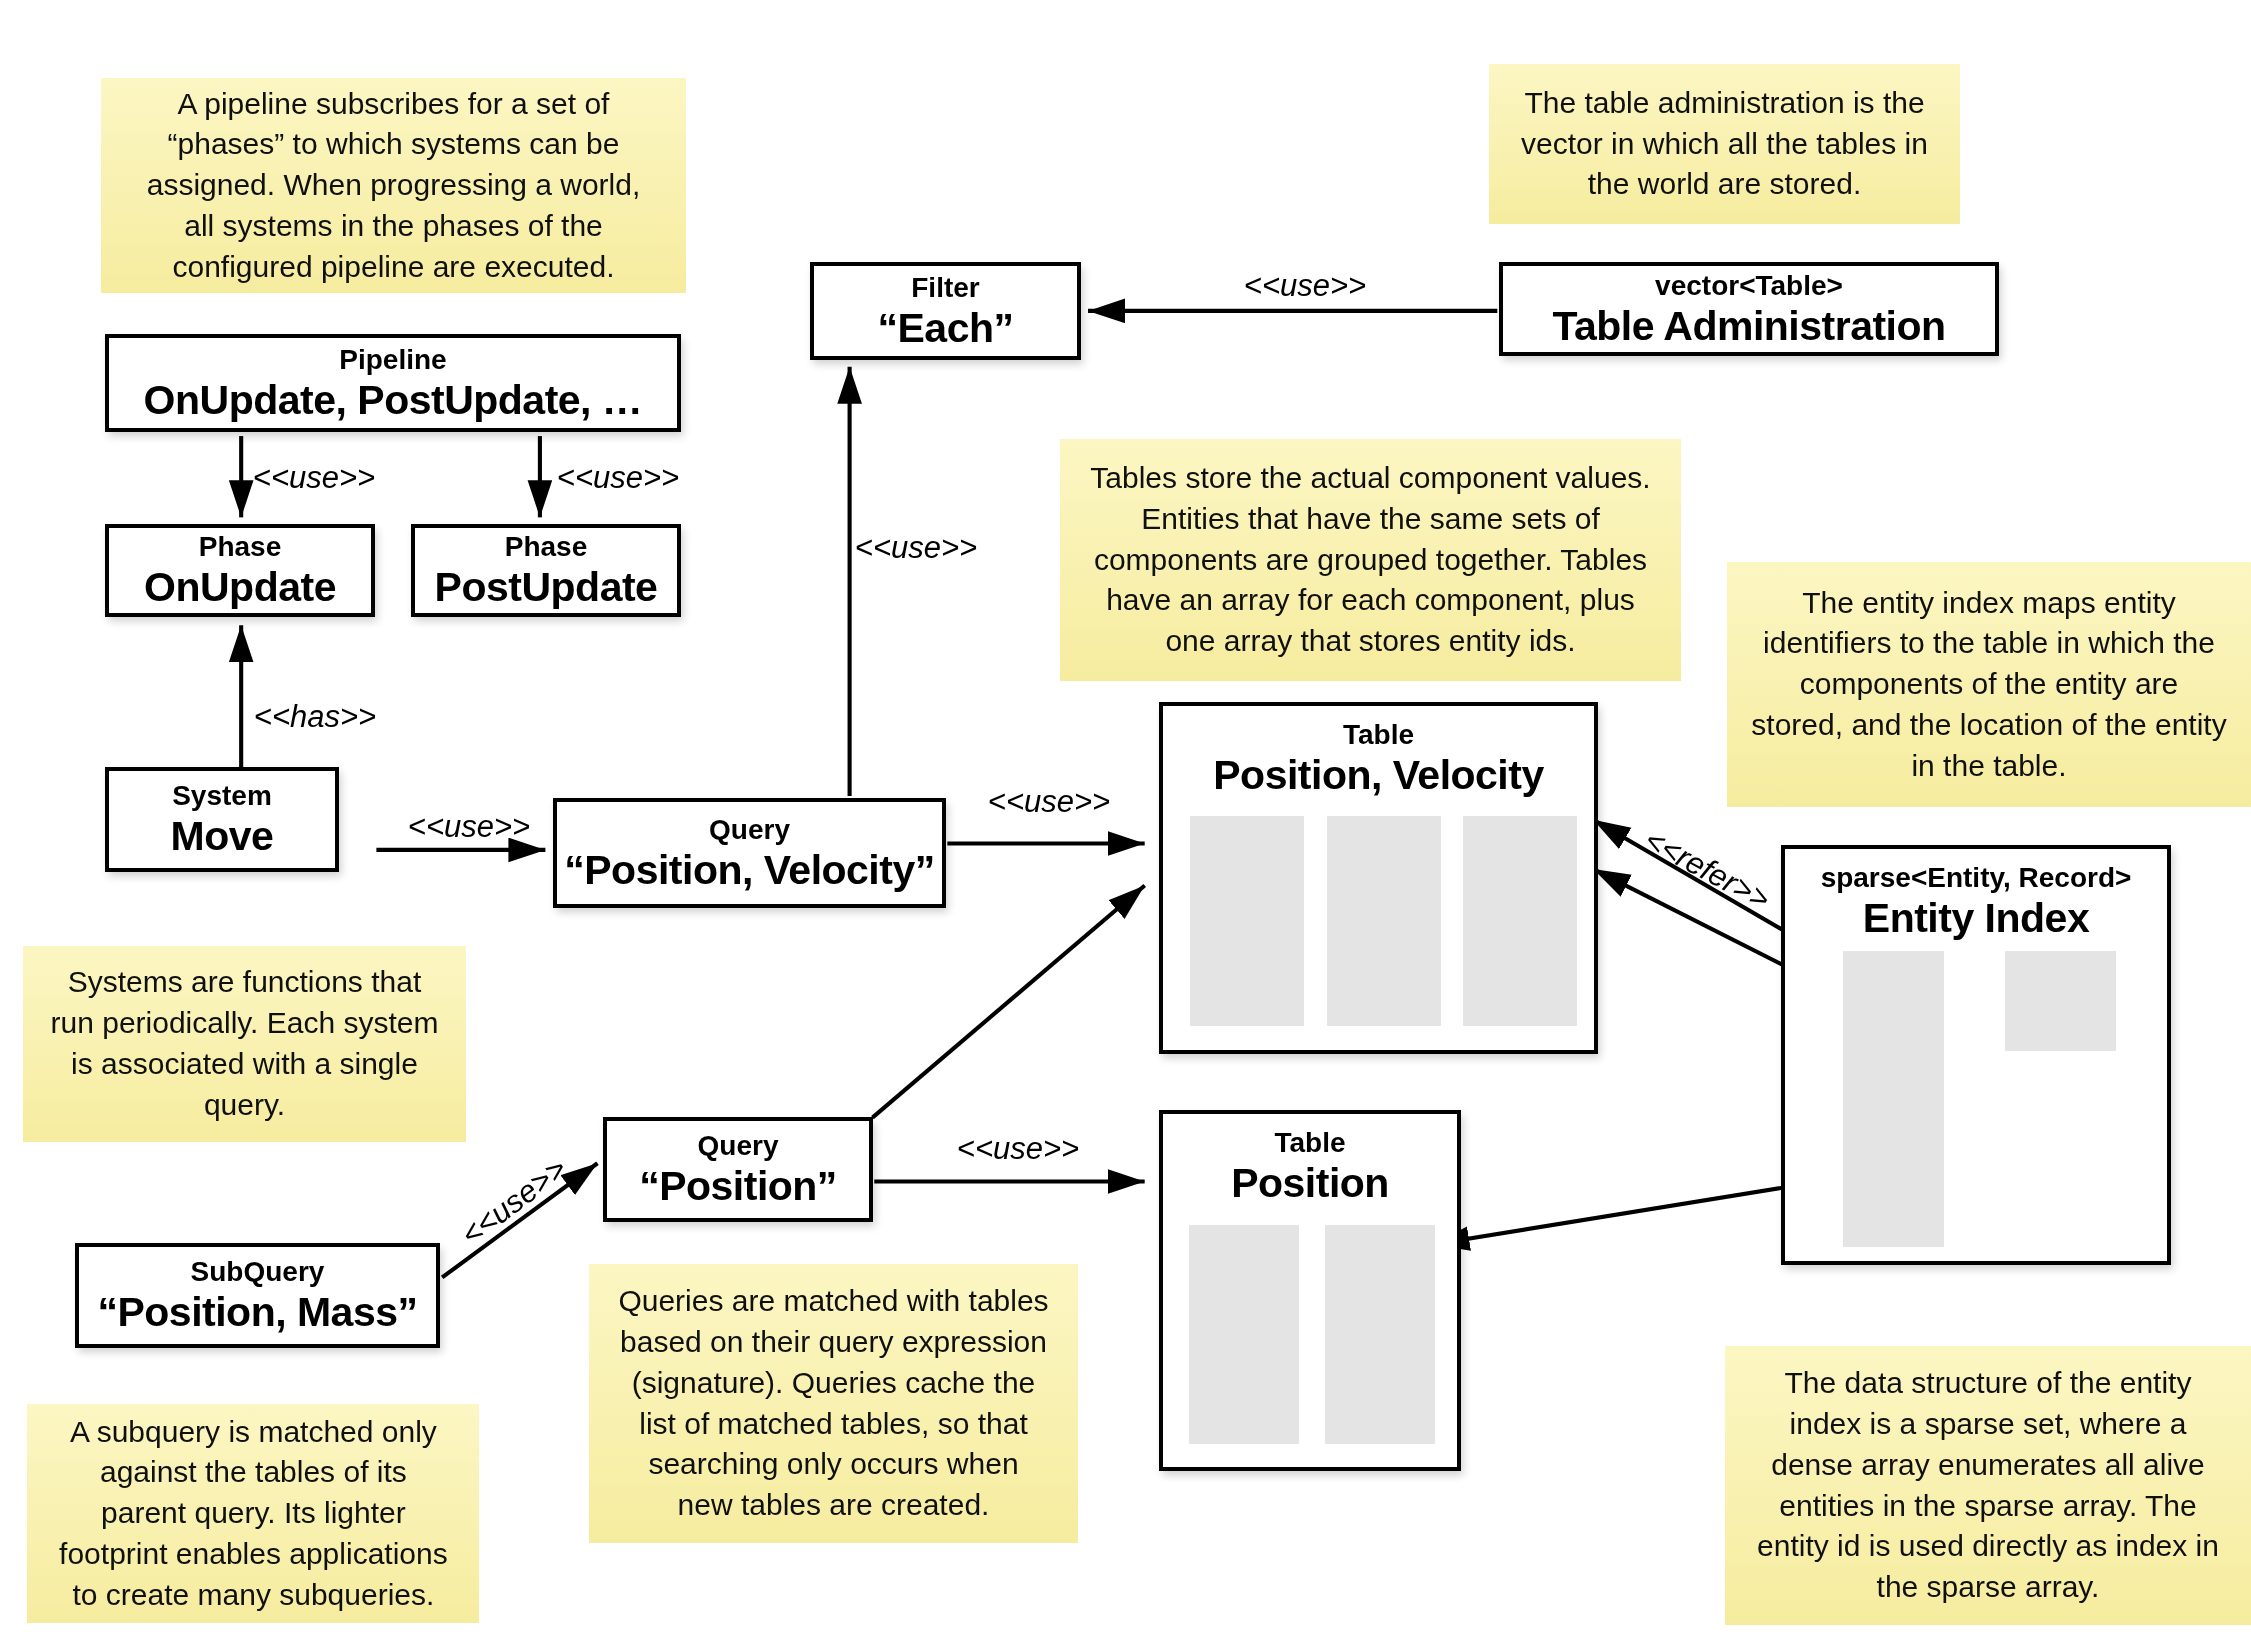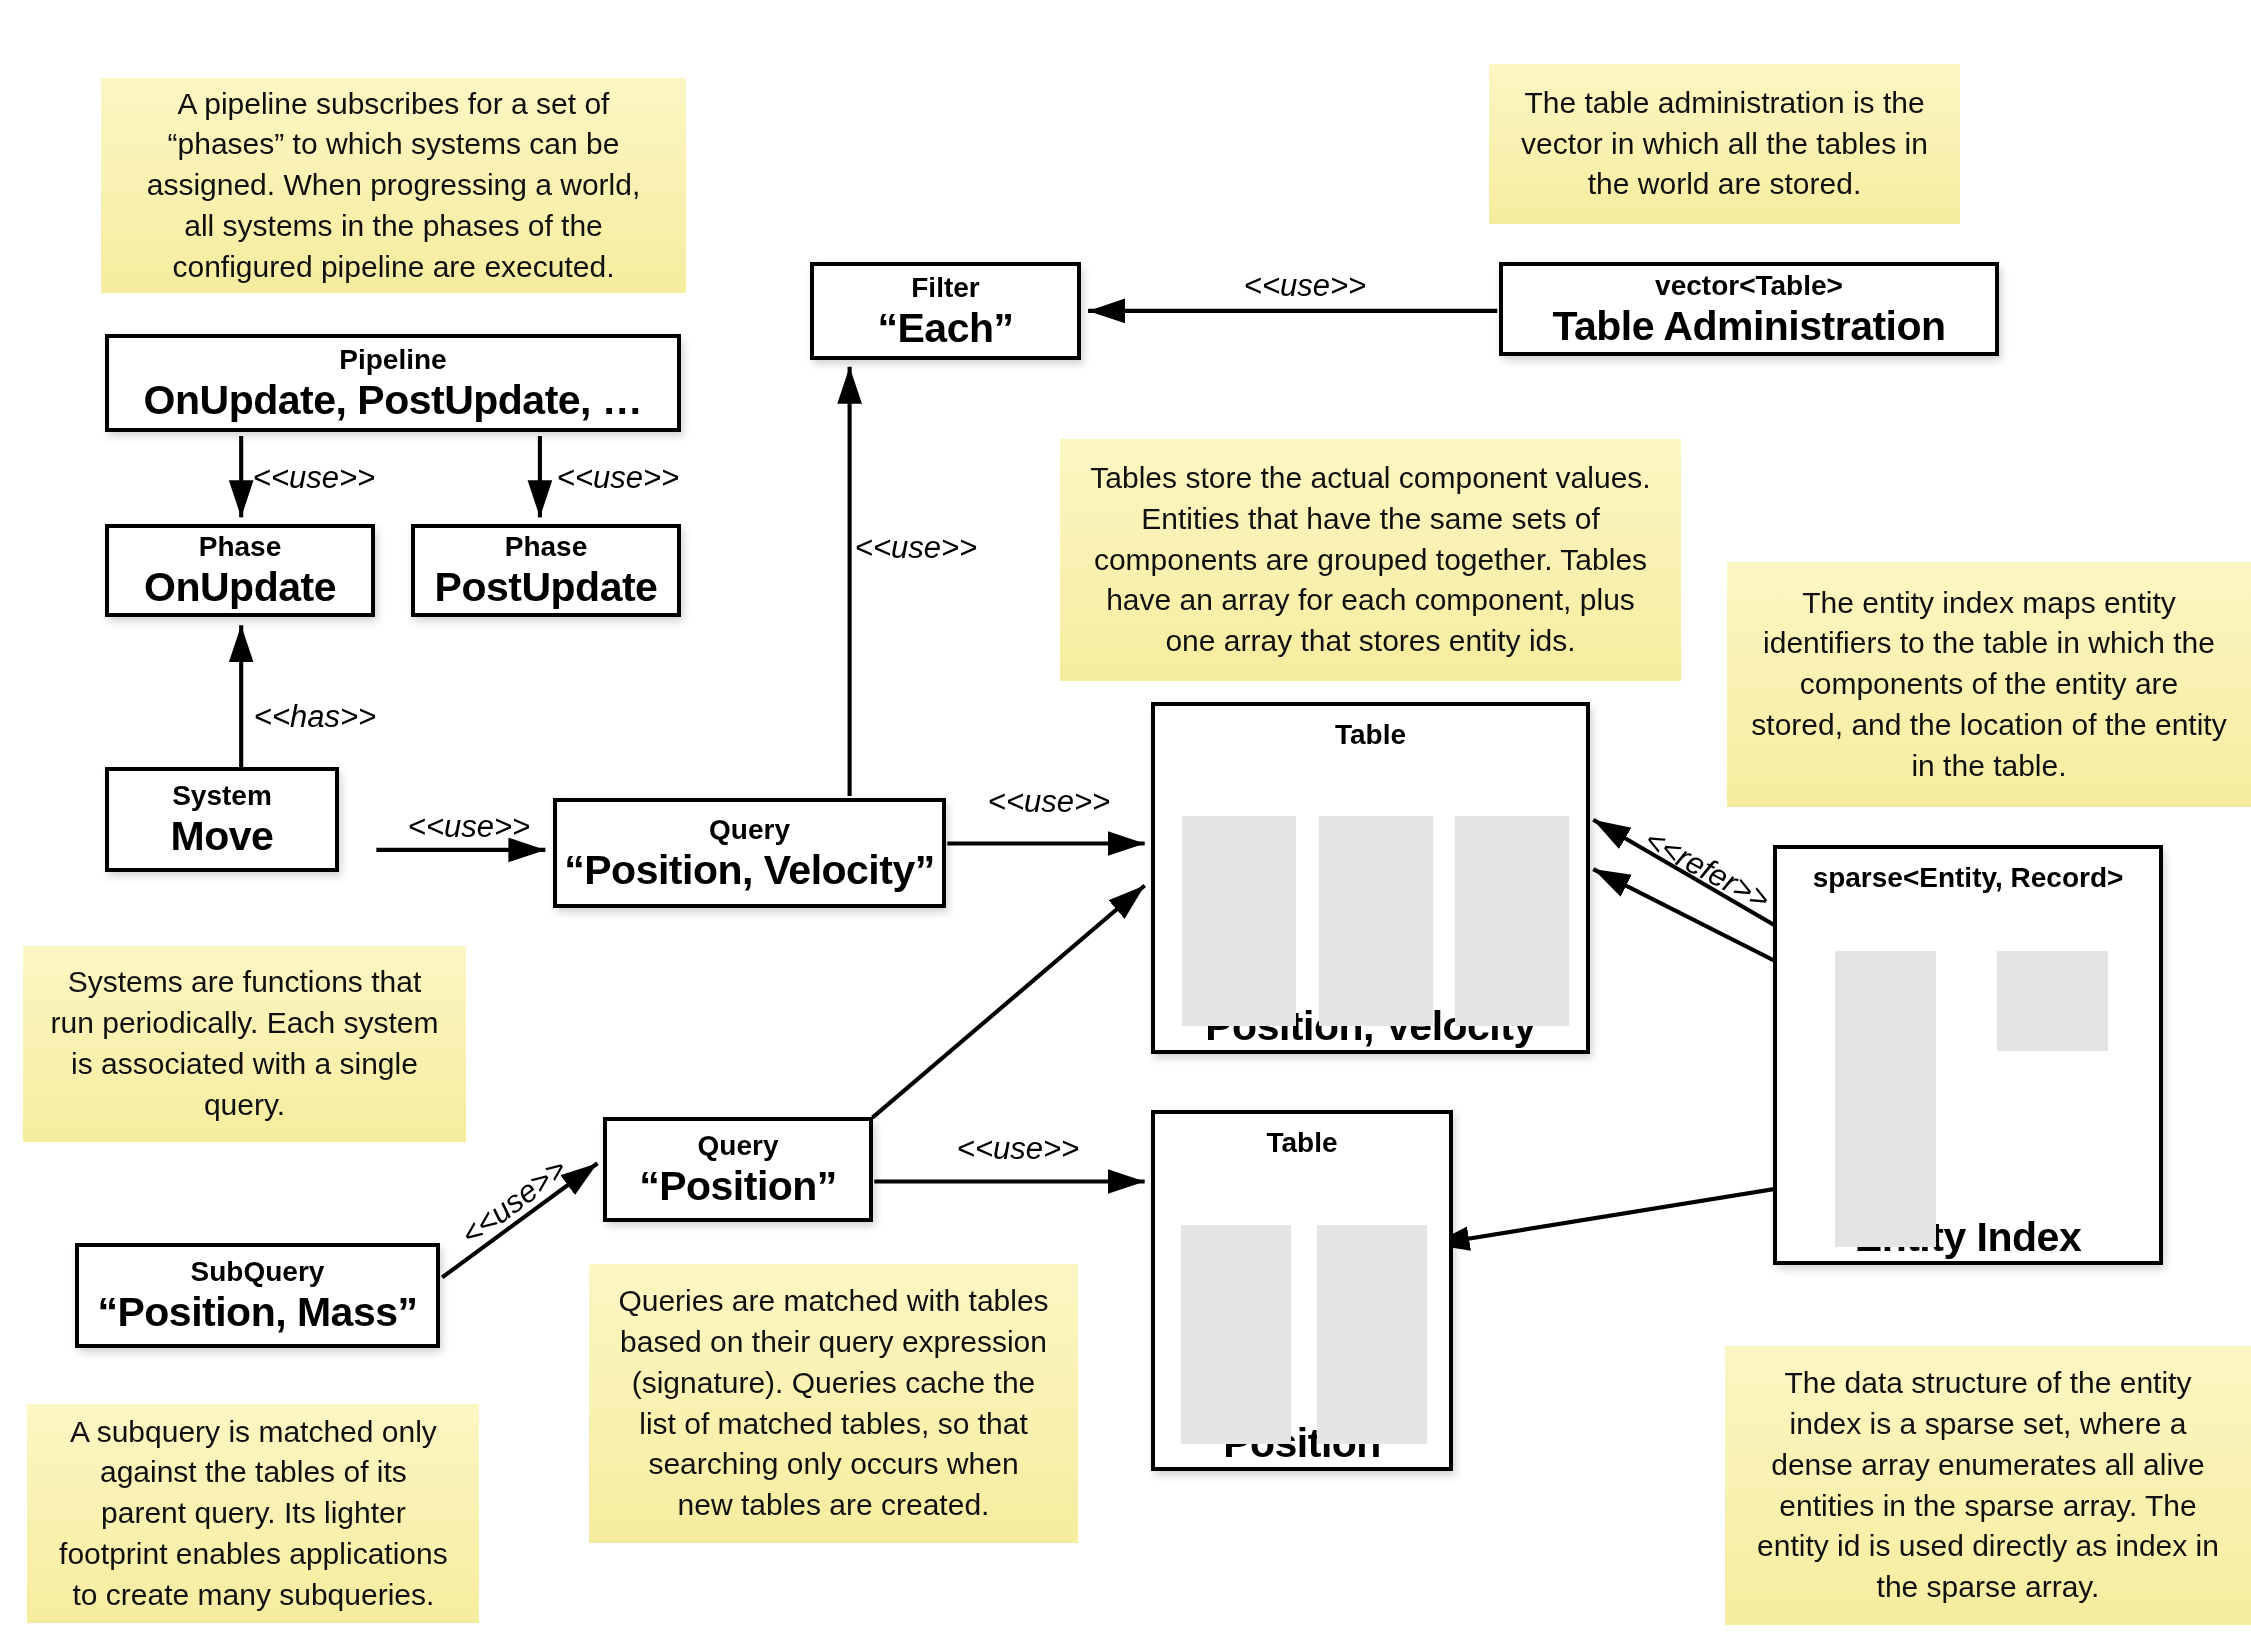--- a/index.html
+++ b/index.html
@@ -2,21 +2,21 @@
 <html style="font-size:14.6px"><head>
 <meta charset="utf-8">
 <style>
   html,body{margin:0;padding:0;background:#ffffff;}
   #canvas{position:relative;width:2251px;height:1645px;background:#ffffff;
     font-family:"Liberation Sans",sans-serif;overflow:hidden;}
   #edges{position:absolute;left:0;top:0;width:2251px;height:1645px;}
   .node{position:absolute;background:#ffffff;border:4.6px solid #000;box-sizing:border-box;
     display:flex;flex-direction:column;align-items:center;justify-content:center;
     text-align:center;box-shadow:2.7px 4.6px 8.2px rgba(0,0,0,0.18);z-index:2;}
-  .node.tablebox{justify-content:space-between;padding-top:11px;}
+  .node.tablebox{justify-content:flex-start;padding-top:11px;margin-left:8px;}
   .ntype{font-size:28px;font-weight:700;line-height:1.25;color:#000;}
   .nname{font-size:41px;font-weight:700;line-height:1.15;letter-spacing:-0.5px;color:#000;white-space:nowrap;}
   .col{position:absolute;background:#e4e4e4;}
   .note{position:absolute;background:linear-gradient(180deg,#fcf6c3 0%,#f6ec9f 100%);
     display:flex;align-items:center;justify-content:center;text-align:center;
     font-size:30px;line-height:1.36;white-space:pre-line;color:#101010;
     padding:7.3px 9.1px;box-sizing:border-box;z-index:1;}
   .elabel{position:absolute;font-style:italic;font-size:31px;color:#000;
     transform:translate(-50%,-50%);white-space:nowrap;z-index:3;}
   .elabel.rot-use{transform:translate(-50%,-50%) rotate(-37deg);}

